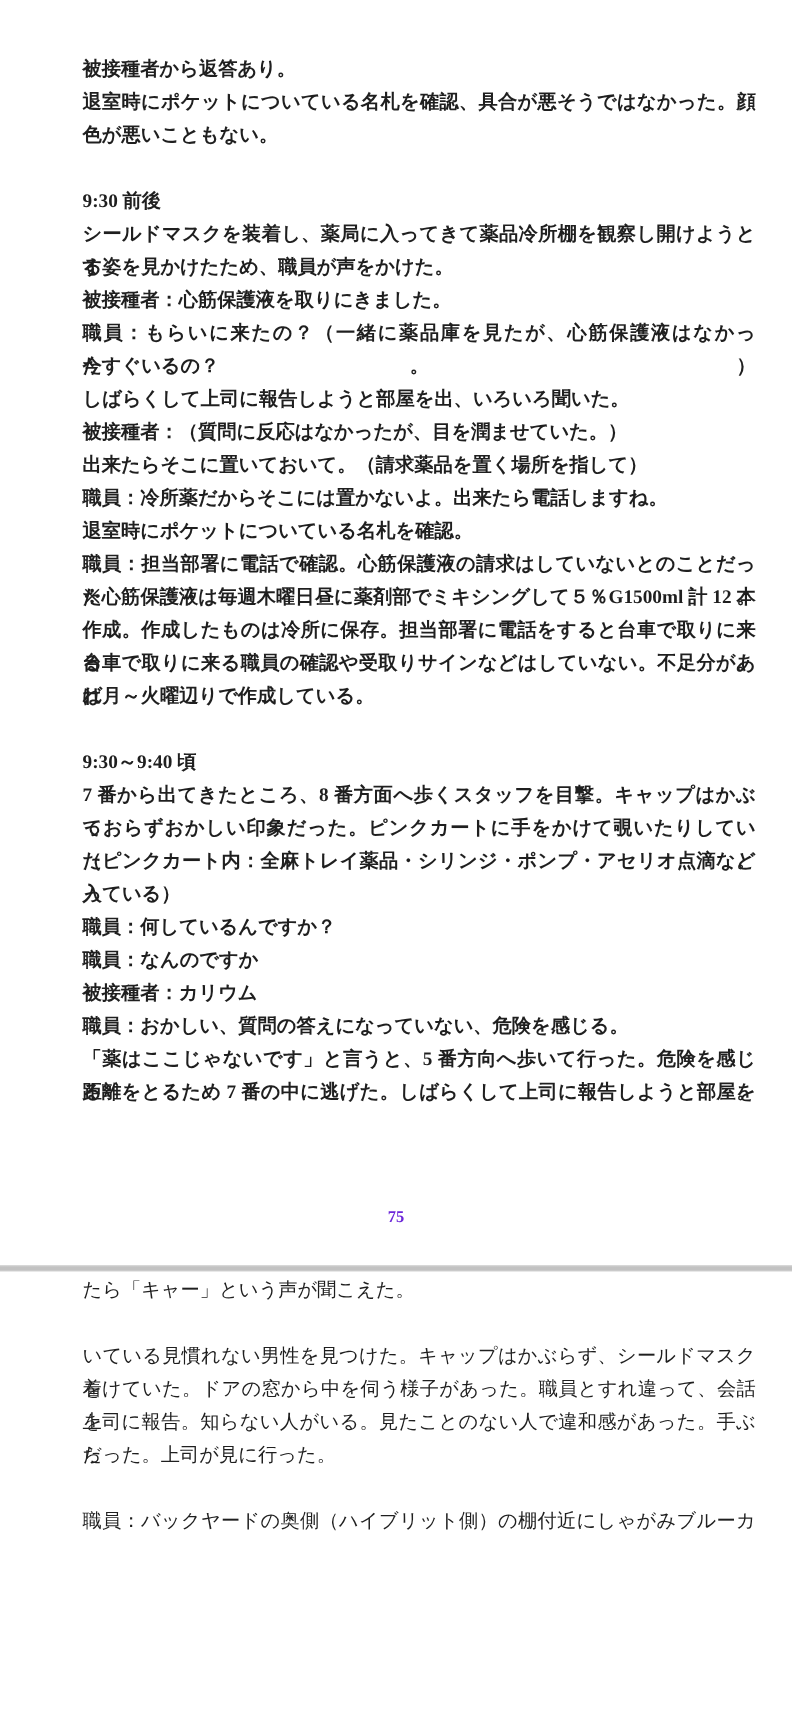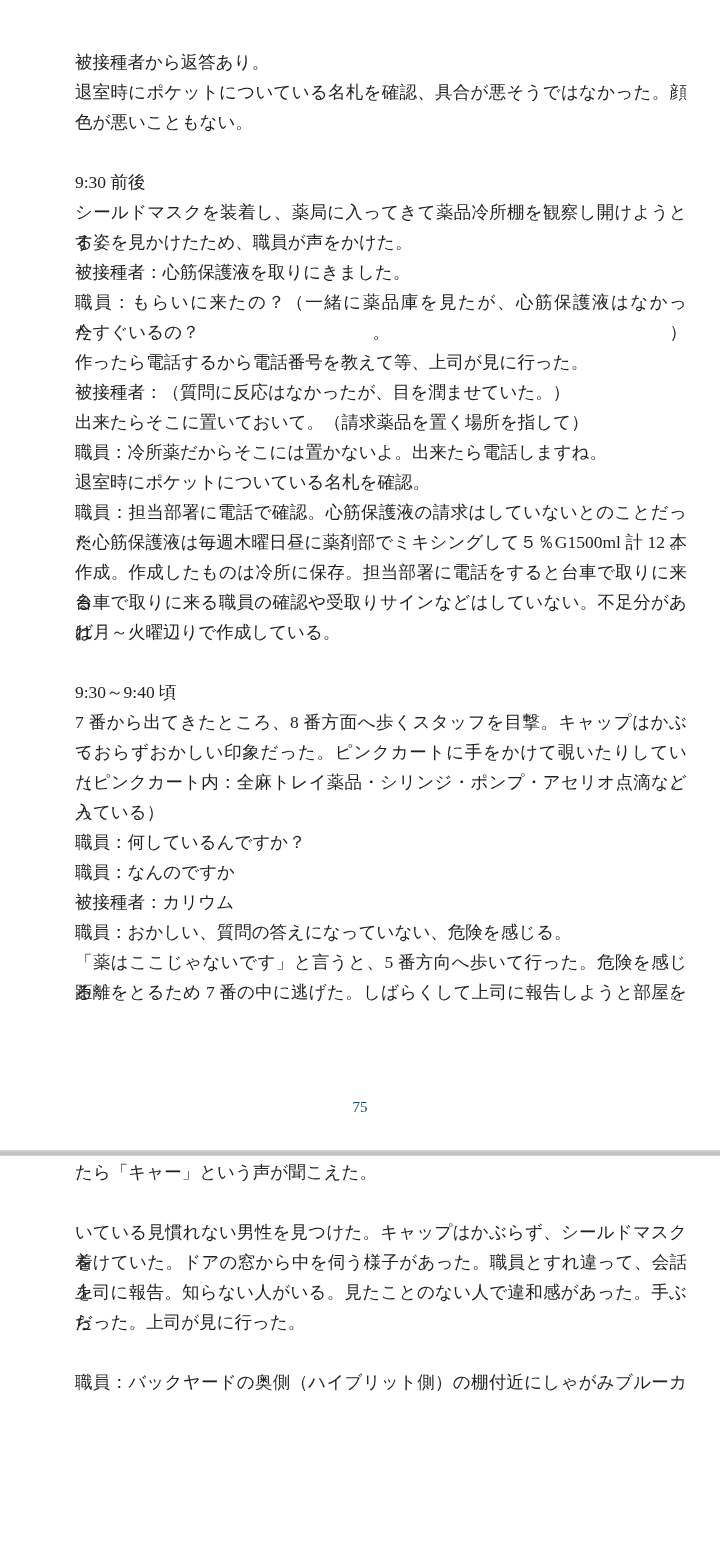--- a/index.html
+++ b/index.html
@@ -14,21 +14,21 @@
     overflow: hidden;
     font-family: "Liberation Serif", "DejaVu Serif", serif;
     color: #1f1f1f;
   }
   .page {
     position: absolute;
     left: 0;
     width: 720px;
     background: #ffffff;
   }
-  #page1 { top: 0; height: 1150px; }
+  #page1 { top: 0; height: 1150px; font-weight: bold; }
   #page2 { top: 1157px; height: 403px; }
   .content {
     overflow: hidden;
     box-sizing: border-box;
     padding-right: 33px;
     padding-left: 75px;
   }
   #page1-lines { padding-top: 47px; }
   #page2-lines { }
   .line {
@@ -45,21 +45,21 @@
   }
   .page-number {
     position: absolute;
     top: 1092px;
     left: 0;
     width: 720px;
     height: 30px;
     line-height: 30px;
     text-align: center;
     font-size: 15px;
-    color: #0c4a6e;
+    color: #6d28d9;
   }
   .page-gap {
     position: absolute;
     top: 1150px;
     left: 0;
     width: 720px;
     height: 6px;
     background: linear-gradient(#dedede, #c2c2c2 30%, #c2c2c2 75%, #dadada);
   }
 </style>
@@ -71,21 +71,21 @@
       <div class="line">被接種者から返答あり。</div>
       <div class="line j">退室時にポケットについている名札を確認、具合が悪そうではなかった。顔</div>
       <div class="line">色が悪いこともない。</div>
       <div class="line"></div>
       <div class="line">9:30 前後</div>
       <div class="line j">シールドマスクを装着し、薬局に入ってきて薬品冷所棚を観察し開けようとす</div>
       <div class="line">る姿を見かけたため、職員が声をかけた。</div>
       <div class="line">被接種者：心筋保護液を取りにきました。</div>
       <div class="line j">職員：もらいに来たの？（一緒に薬品庫を見たが、心筋保護液はなかった。）</div>
       <div class="line">今すぐいるの？</div>
-      <div class="line">作ったら電話するから電話番号を教えて等、上司が見に行った。</div>
+      <div class="line">しばらくして上司に報告しようと部屋を出、いろいろ聞いた。</div>
       <div class="line">被接種者：（質問に反応はなかったが、目を潤ませていた。）</div>
       <div class="line">出来たらそこに置いておいて。（請求薬品を置く場所を指して）</div>
       <div class="line">職員：冷所薬だからそこには置かないよ。出来たら電話しますね。</div>
       <div class="line">退室時にポケットについている名札を確認。</div>
       <div class="line j">職員：担当部署に電話で確認。心筋保護液の請求はしていないとのことだった。</div>
       <div class="line j">※心筋保護液は毎週木曜日昼に薬剤部でミキシングして５％G1500ml 計 12 本</div>
       <div class="line j">作成。作成したものは冷所に保存。担当部署に電話をすると台車で取りに来る。</div>
       <div class="line j">台車で取りに来る職員の確認や受取りサインなどはしていない。不足分があれ</div>
       <div class="line">ば月～火曜辺りで作成している。</div>
       <div class="line"></div>

